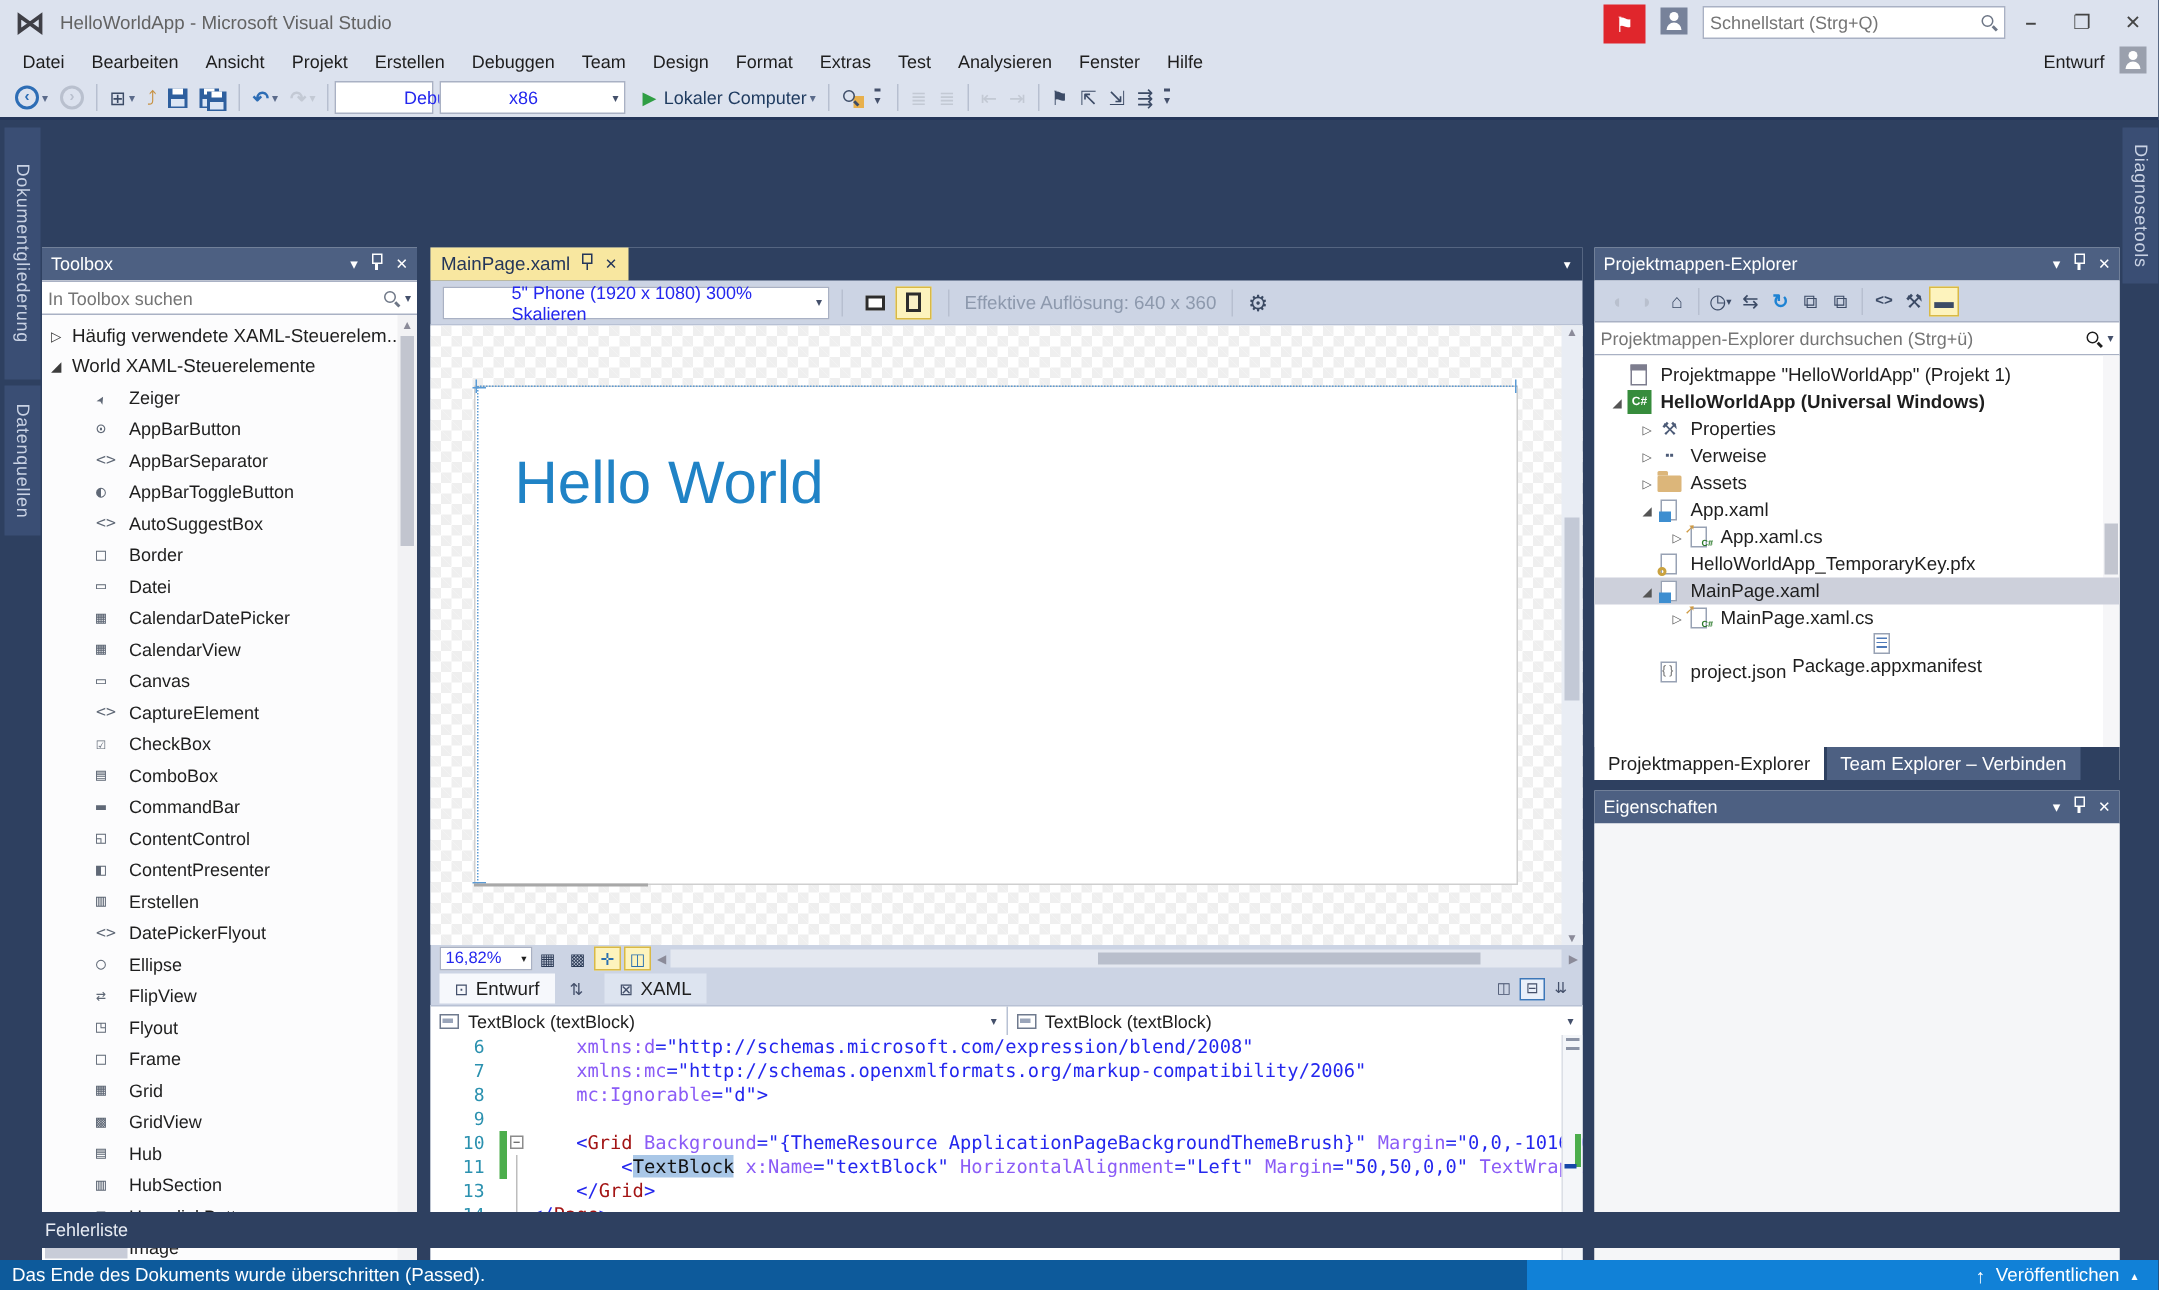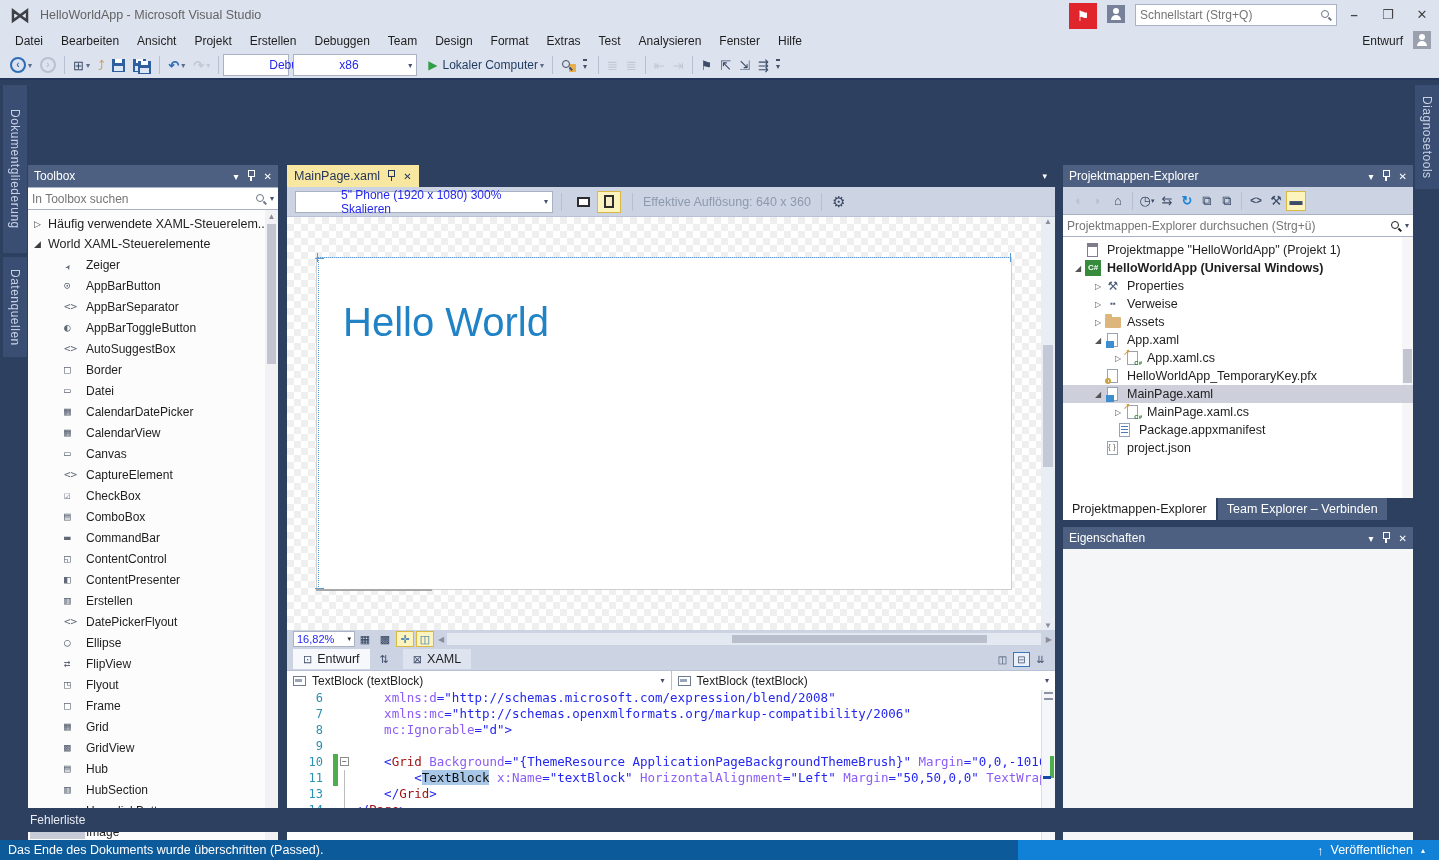--- a/index.html
+++ b/index.html
@@ -650,21 +650,21 @@
         </div>
         <div class="tree-row" style="padding-left: 48px;">
           <span class="tri2">▷</span>
           <span class="ti ti-cs">
             <span class="ti-page"></span>
             <span class="ovl" style="font-size: 6px;">C#</span>
             <span class="arr">➚</span>
           </span>
           <span>MainPage.xaml.cs</span>
         </div>
-        <div class="tree-row" style="padding-left: 40px;">
+        <div class="tree-row" style="padding-left: 40px; flex-direction: column;">
           <span class="tri2"></span>
           <span class="ti ti-mani">
             <span class="ti-page"></span>
             <span class="ovl"></span>
           </span>
           <span>Package.appxmanifest</span>
         </div>
         <div class="tree-row" style="padding-left: 28px;">
           <span class="tri2"></span>
           <span class="ti ti-json">

